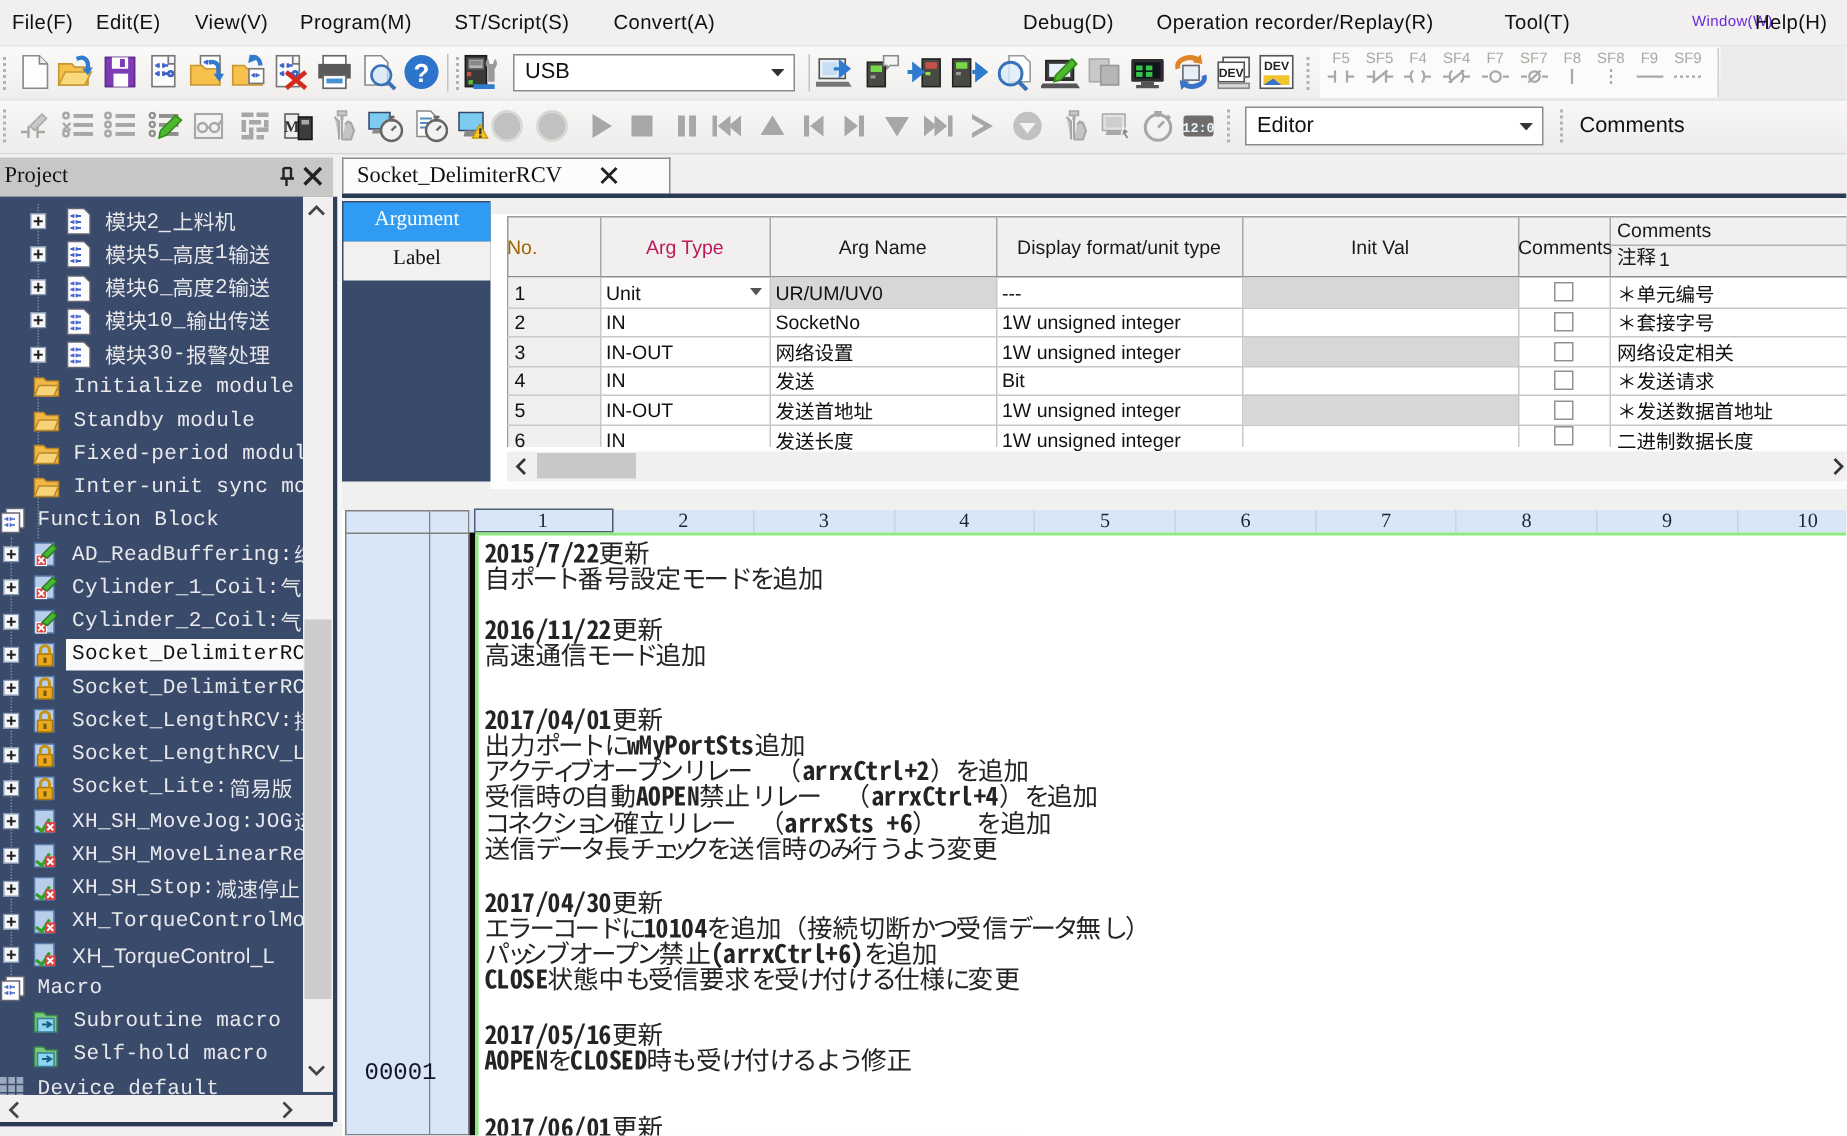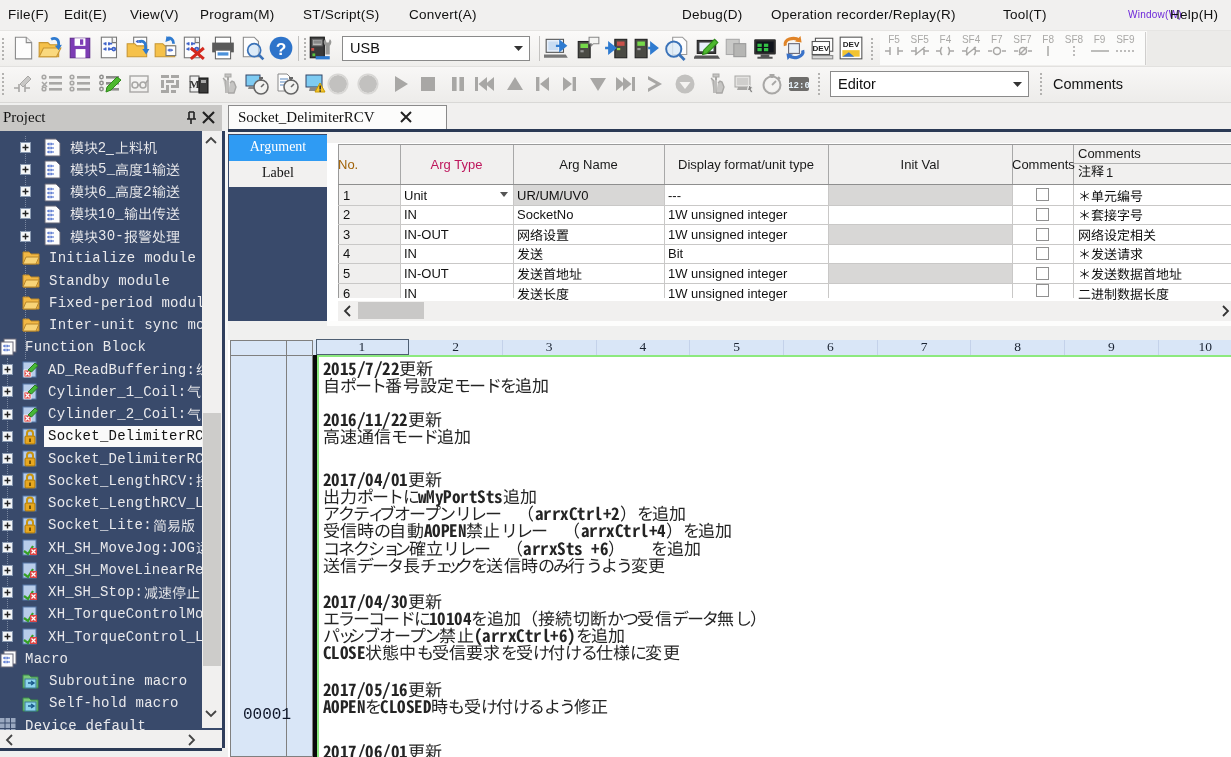--- a/index.html
+++ b/index.html
@@ -977,21 +977,21 @@
       <svg style="position:absolute;left:2px;top:631.2px" width="11" height="11" viewBox="0 0 11 11">
         <rect x="0.5" y="0.5" width="10" height="10" fill="#f4f6f8" stroke="#8a9ab2"></rect>
         <path d="M2.5 5.5h6M5.5 2.5v6" stroke="#222" stroke-width="1.4"></path>
       </svg>
       <svg style="position:absolute;left:22px;top:628.2px" width="16" height="17" viewBox="0 0 16 17">
         <rect x="1" y="1" width="13" height="15" fill="#b8cdea" stroke="#5577a8"></rect>
         <path d="M2 12l4 3 5-8" fill="none" stroke="#35a025" stroke-width="2.2"></path>
         <rect x="8" y="9" width="7" height="7" fill="#d44"></rect>
         <path d="M9.5 10.5l4 4m0-4l-4 4" stroke="#fff" stroke-width="1.2"></path>
       </svg>
-      <div style="position:absolute;left:48px;top:629.5px;white-space:pre;font-family:Liberation Mono, monospace;font-size:14px;letter-spacing:0.25px;color:#e9e9ec;line-height:14px;color:#e9e9ec">XH_TorqueControl_L</div>
+      <div style="position:absolute;left:48px;top:629.5px;white-space:pre;font-family:Liberation Sans, sans-serif;font-size:14px;letter-spacing:0.25px;color:#e9e9ec;line-height:14px;color:#e9e9ec">XH_TorqueControl_L</div>
       <svg style="position:absolute;left:0px;top:650.0px" width="17" height="18" viewBox="0 0 17 18">
         <rect x="4" y="1" width="12" height="13" fill="#fdfdfd" stroke="#667"></rect>
         <rect x="1" y="4" width="12" height="13" fill="#fdfdfd" stroke="#667"></rect>
         <g stroke="#3f63c9" stroke-width="1.1" fill="none">
           <path d="M3 8h2m2 0h3M5 6.8v2.4m2-2.4v2.4M3 12h2m2 0h3M5 10.8v2.4m2-2.4v2.4"></path>
         </g>
       </svg>
       <div style="position:absolute;left:25px;top:651.75px;white-space:pre;font-family:'Liberation Mono',monospace;font-size:14px;letter-spacing:0.25px;color:#e9e9ec;line-height:14px;color:#e9e9ec">Macro</div>
       <svg style="position:absolute;left:22px;top:673.2px" width="17" height="16" viewBox="0 0 17 16">
         <path d="M1 2h6l2 2h7v11H1z" fill="#7ac87a" stroke="#3a8a4a"></path>

